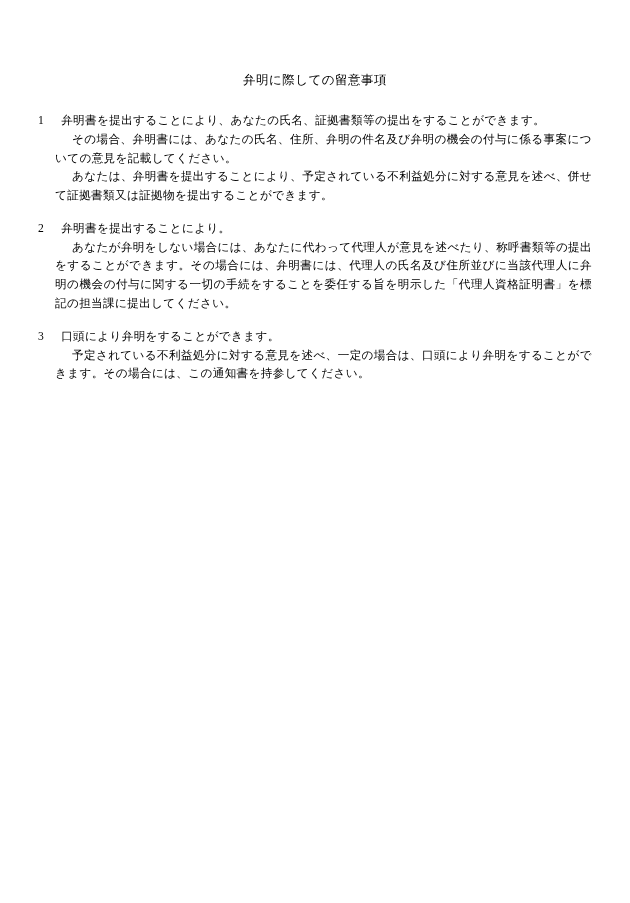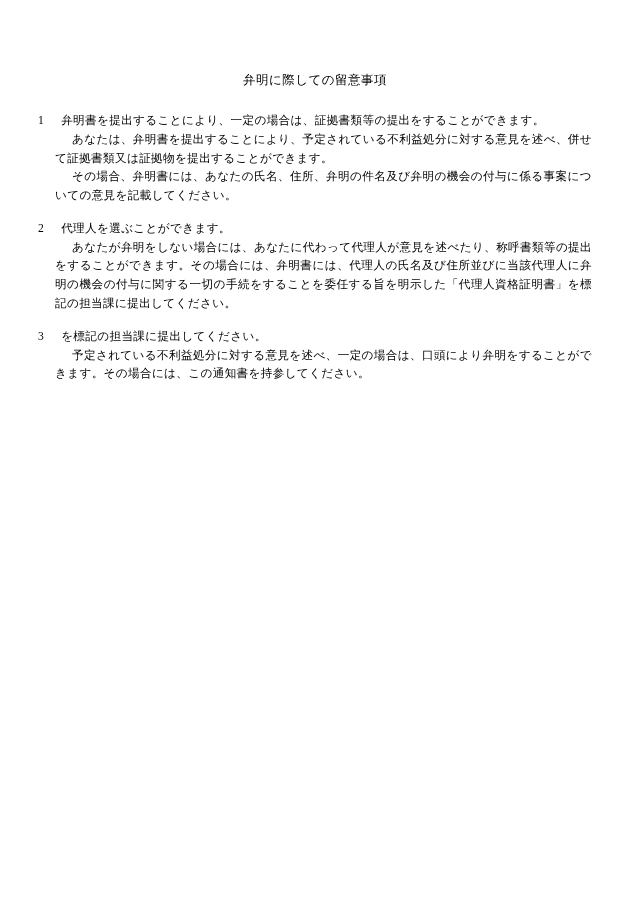--- a/index.html
+++ b/index.html
@@ -70,29 +70,29 @@
 </head>
 <body>
 
 <div class="page">
 
   <div class="doc-title">弁明に際しての留意事項</div>
 
   <div class="body-block">
 
     <div class="item">
-      <div class="item-heading"><span>1</span><span class="num-gap"></span><span>弁明書を提出することにより、一定の場合は、証拠書類等の提出をすることができます。</span></div>
+      <div class="item-heading"><span>1</span><span class="num-gap"></span><span>弁明書を提出することにより、あなたの氏名、証拠書類等の提出をすることができます。</span></div>
+      <p class="item-para">その場合、弁明書には、あなたの氏名、住所、弁明の件名及び弁明の機会の付与に係る事案についての意見を記載してください。</p>
       <p class="item-para">あなたは、弁明書を提出することにより、予定されている不利益処分に対する意見を述べ、併せて証拠書類又は証拠物を提出することができます。</p>
-      <p class="item-para">その場合、弁明書には、あなたの氏名、住所、弁明の件名及び弁明の機会の付与に係る事案についての意見を記載してください。</p>
     </div>
 
     <div class="item">
-      <div class="item-heading"><span>2</span><span class="num-gap"></span><span>代理人を選ぶことができます。</span></div>
+      <div class="item-heading"><span>2</span><span class="num-gap"></span><span>弁明書を提出することにより。</span></div>
       <p class="item-para">あなたが弁明をしない場合には、あなたに代わって代理人が意見を述べたり、称呼書類等の提出をすることができます。その場合には、弁明書には、代理人の氏名及び住所並びに当該代理人に弁明の機会の付与に関する一切の手続をすることを委任する旨を明示した「代理人資格証明書」を標記の担当課に提出してください。</p>
     </div>
 
     <div class="item">
-      <div class="item-heading"><span>3</span><span class="num-gap"></span><span>を標記の担当課に提出してください。</span></div>
+      <div class="item-heading"><span>3</span><span class="num-gap"></span><span>口頭により弁明をすることができます。</span></div>
       <p class="item-para">予定されている不利益処分に対する意見を述べ、一定の場合は、口頭により弁明をすることができます。その場合には、この通知書を持参してください。</p>
     </div>
 
   </div>
 </div>
 
 </body></html>

